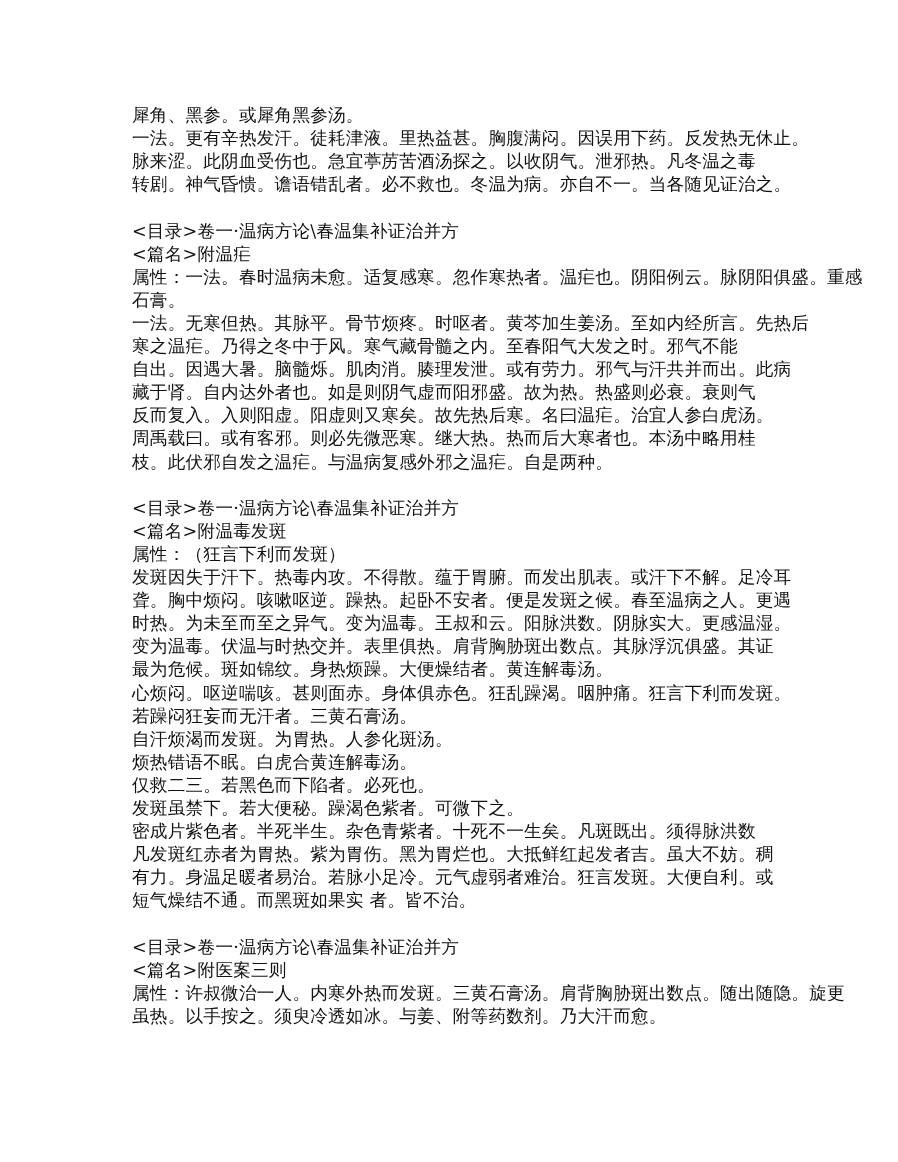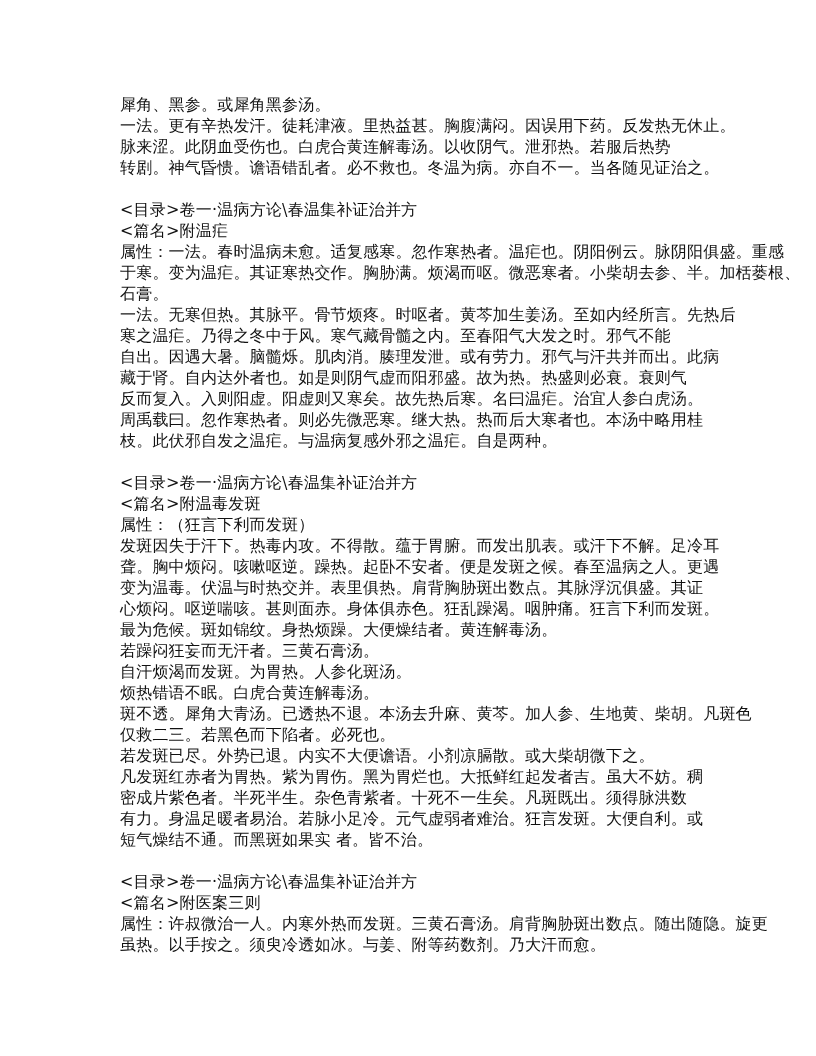--- a/index.html
+++ b/index.html
@@ -36,60 +36,59 @@
     }
   </style>
 </head>
 <body>
 
 <div class="page">
 
   <div class="section">
     <div class="line">犀角、黑参。或犀角黑参汤。</div>
     <div class="line">一法。更有辛热发汗。徒耗津液。里热益甚。胸腹满闷。因误用下药。反发热无休止。</div>
-    <div class="line">脉来涩。此阴血受伤也。白虎合黄连解毒汤。以收阴气。泄邪热。若服后热势</div>
+    <div class="line">脉来涩。此阴血受伤也。急宜葶苈苦酒汤探之。以收阴气。泄邪热。凡冬温之毒</div>
     <div class="line">转剧。神气昏愦。谵语错乱者。必不救也。冬温为病。亦自不一。当各随见证治之。</div>
   </div>
 
   <div class="gap"></div>
 
   <div class="section">
     <div class="line">&lt;目录&gt;卷一·温病方论\春温集补证治并方</div>
     <div class="line">&lt;篇名&gt;附温疟</div>
     <div class="line">属性：一法。春时温病未愈。适复感寒。忽作寒热者。温疟也。阴阳例云。脉阴阳俱盛。重感</div>
-    <div class="line">于寒。变为温疟。其证寒热交作。胸胁满。烦渴而呕。微恶寒者。小柴胡去参、半。加栝蒌根、</div>
     <div class="line">石膏。</div>
     <div class="line">一法。无寒但热。其脉平。骨节烦疼。时呕者。黄芩加生姜汤。至如内经所言。先热后</div>
     <div class="line">寒之温疟。乃得之冬中于风。寒气藏骨髓之内。至春阳气大发之时。邪气不能</div>
     <div class="line">自出。因遇大暑。脑髓烁。肌肉消。腠理发泄。或有劳力。邪气与汗共并而出。此病</div>
     <div class="line">藏于肾。自内达外者也。如是则阴气虚而阳邪盛。故为热。热盛则必衰。衰则气</div>
     <div class="line">反而复入。入则阳虚。阳虚则又寒矣。故先热后寒。名曰温疟。治宜人参白虎汤。</div>
-    <div class="line">周禹载曰。忽作寒热者。则必先微恶寒。继大热。热而后大寒者也。本汤中略用桂</div>
+    <div class="line">周禹载曰。或有客邪。则必先微恶寒。继大热。热而后大寒者也。本汤中略用桂</div>
     <div class="line">枝。此伏邪自发之温疟。与温病复感外邪之温疟。自是两种。</div>
   </div>
 
   <div class="gap"></div>
 
   <div class="section">
     <div class="line">&lt;目录&gt;卷一·温病方论\春温集补证治并方</div>
     <div class="line">&lt;篇名&gt;附温毒发斑</div>
     <div class="line">属性：（狂言下利而发斑）</div>
     <div class="line">发斑因失于汗下。热毒内攻。不得散。蕴于胃腑。而发出肌表。或汗下不解。足冷耳</div>
     <div class="line">聋。胸中烦闷。咳嗽呕逆。躁热。起卧不安者。便是发斑之候。春至温病之人。更遇</div>
+    <div class="line">时热。为未至而至之异气。变为温毒。王叔和云。阳脉洪数。阴脉实大。更感温湿。</div>
     <div class="line">变为温毒。伏温与时热交并。表里俱热。肩背胸胁斑出数点。其脉浮沉俱盛。其证</div>
+    <div class="line">最为危候。斑如锦纹。身热烦躁。大便燥结者。黄连解毒汤。</div>
     <div class="line">心烦闷。呕逆喘咳。甚则面赤。身体俱赤色。狂乱躁渴。咽肿痛。狂言下利而发斑。</div>
-    <div class="line">最为危候。斑如锦纹。身热烦躁。大便燥结者。黄连解毒汤。</div>
     <div class="line">若躁闷狂妄而无汗者。三黄石膏汤。</div>
     <div class="line">自汗烦渴而发斑。为胃热。人参化斑汤。</div>
     <div class="line">烦热错语不眠。白虎合黄连解毒汤。</div>
-    <div class="line">斑不透。犀角大青汤。已透热不退。本汤去升麻、黄芩。加人参、生地黄、柴胡。凡斑色</div>
     <div class="line">仅救二三。若黑色而下陷者。必死也。</div>
-    <div class="line">若发斑已尽。外势已退。内实不大便谵语。小剂凉膈散。或大柴胡微下之。</div>
+    <div class="line">发斑虽禁下。若大便秘。躁渴色紫者。可微下之。</div>
+    <div class="line">密成片紫色者。半死半生。杂色青紫者。十死不一生矣。凡斑既出。须得脉洪数</div>
     <div class="line">凡发斑红赤者为胃热。紫为胃伤。黑为胃烂也。大抵鲜红起发者吉。虽大不妨。稠</div>
-    <div class="line">密成片紫色者。半死半生。杂色青紫者。十死不一生矣。凡斑既出。须得脉洪数</div>
     <div class="line">有力。身温足暖者易治。若脉小足冷。元气虚弱者难治。狂言发斑。大便自利。或</div>
     <div class="line">短气燥结不通。而黑斑如果实 者。皆不治。</div>
   </div>
 
   <div class="gap"></div>
 
   <div class="section">
     <div class="line">&lt;目录&gt;卷一·温病方论\春温集补证治并方</div>
     <div class="line">&lt;篇名&gt;附医案三则</div>
     <div class="line">属性：许叔微治一人。内寒外热而发斑。三黄石膏汤。肩背胸胁斑出数点。随出随隐。旋更</div>

